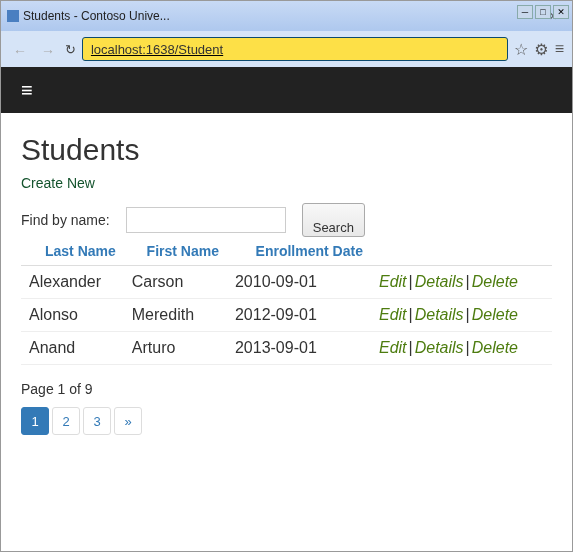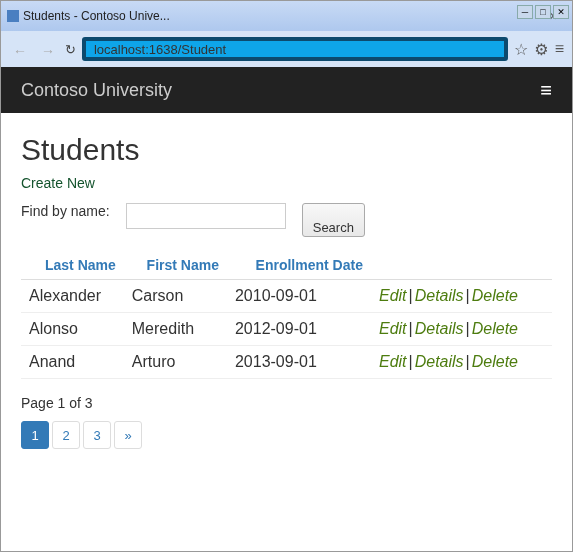--- a/index.html
+++ b/index.html
@@ -76,27 +76,28 @@
 
     .refresh-btn {
       font-size: 13px;
       color: #444;
       cursor: pointer;
     }
 
     .url-bar {
       flex: 1;
       height: 24px;
-      border: 4px solid #0c4a6e;
+      border: 1px solid #0c4a6e;
       border-radius: 3px;
       padding: 0 8px;
       font-size: 13px;
-      background: #0ea5e9;
-      display: flex;
-      align-items: center;
+      background: #fde047;
+      display: flex;
+      align-items: center;
+      text-decoration: underline;
     }
 
     .url-text {
       font-size: 13px;
       color: #333;
     }
 
     .browser-icon {
       font-size: 16px;
       color: #555;
@@ -151,23 +152,22 @@
     .create-link {
       color: #14532d;
       text-decoration: none;
       font-size: 14px;
       display: inline-block;
       margin-bottom: 12px;
     }
 
     .search-row {
       display: flex;
-      align-items: flex-start;
+      align-items: center;
       gap: 16px;
-      margin-bottom: 14px;
     }
 
     .search-label {
       font-size: 14px;
       color: #333;
     }
 
     .search-input {
       width: 160px;
       height: 26px;
@@ -291,21 +291,20 @@
       <span class="url-text">localhost:1638/Student</span>
     </div>
     <span class="browser-icon">☆</span>
     <span class="browser-icon">⚙</span>
     <span class="browser-icon">≡</span>
   </div>
 
   <div class="page-content">
 
     <nav class="navbar">
-      <span class="navbar-brand">Contoso University</span>
       <span class="navbar-toggle">≡</span>
     </nav>
 
     <div class="main">
       <h1 class="page-title">Students</h1>
       <a class="create-link">Create New</a>
 
       <div class="search-row">
         <label class="search-label">Find by name:</label>
         <input class="search-input" type="text" placeholder="" style="">
@@ -342,21 +341,21 @@
       <td>Anand</td>
       <td>Arturo</td>
       <td>2013-09-01</td>
       <td class="actions">
         <a class="action-link">Edit</a><span class="action-sep">|</span><a class="action-link">Details</a><span class="action-sep">|</span><a class="action-link">Delete</a>
       </td>
     </tr>
           </tbody>
       </table>
 
-      <div class="pagination-info">Page 1 of 3</div>
+      <div class="pagination-info">Page 1 of 9</div>
 
       <div class="pagination" id="pagination-container">
       <a class="page-btn active">1</a>
           <a class="page-btn">2</a>
           <a class="page-btn">3</a>
           <a class="page-btn">»</a>
         </div>
     </div>
   </div>
 </div>

